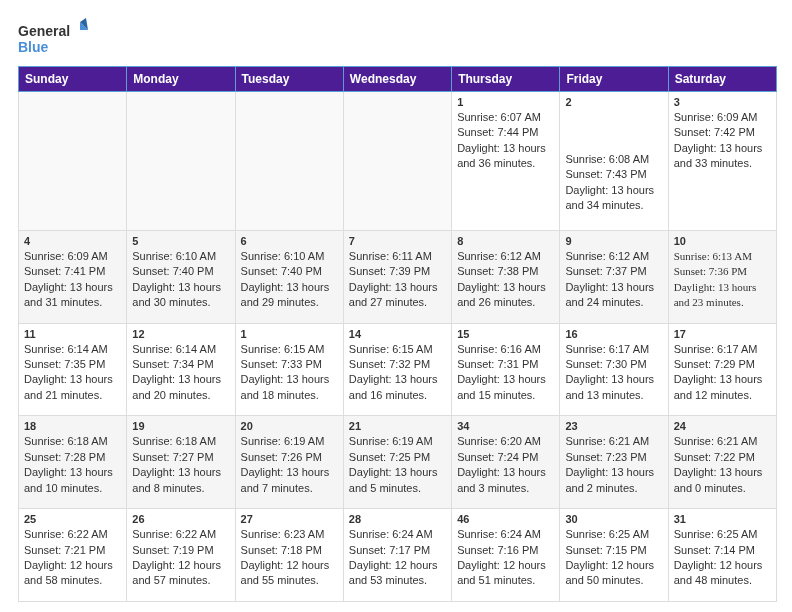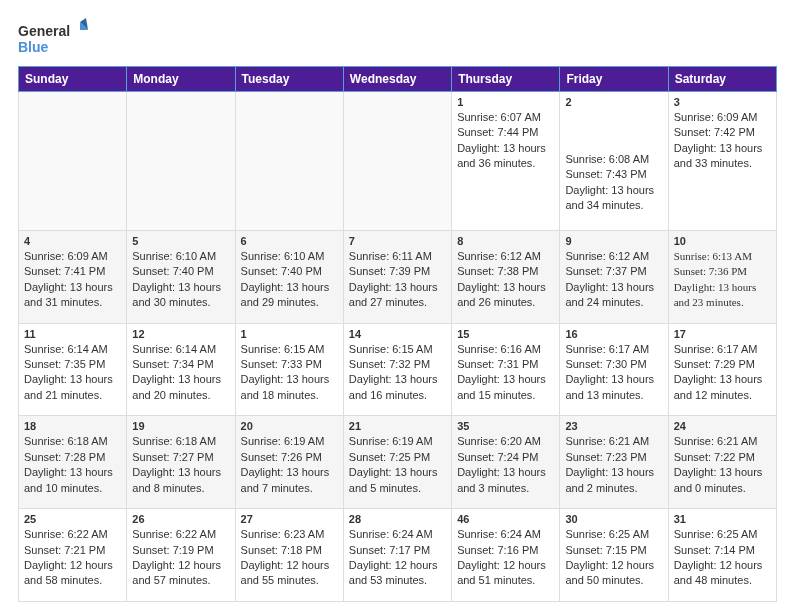--- a/index.html
+++ b/index.html
@@ -268,21 +268,21 @@
 and 7 minutes.</div>
           </td>
           <td>
             <span class="day-num">21</span>
             <div class="day-info" style="white-space: pre-line;">Sunrise: 6:19 AM
 Sunset: 7:25 PM
 Daylight: 13 hours
 and 5 minutes.</div>
           </td>
           <td>
-            <span class="day-num">35</span>
+            <span class="day-num">34</span>
             <div class="day-info" style="white-space: pre-line;">Sunrise: 6:20 AM
 Sunset: 7:24 PM
 Daylight: 13 hours
 and 3 minutes.</div>
           </td>
           <td>
             <span class="day-num">23</span>
             <div class="day-info" style="white-space: pre-line;">Sunrise: 6:21 AM
 Sunset: 7:23 PM
 Daylight: 13 hours

